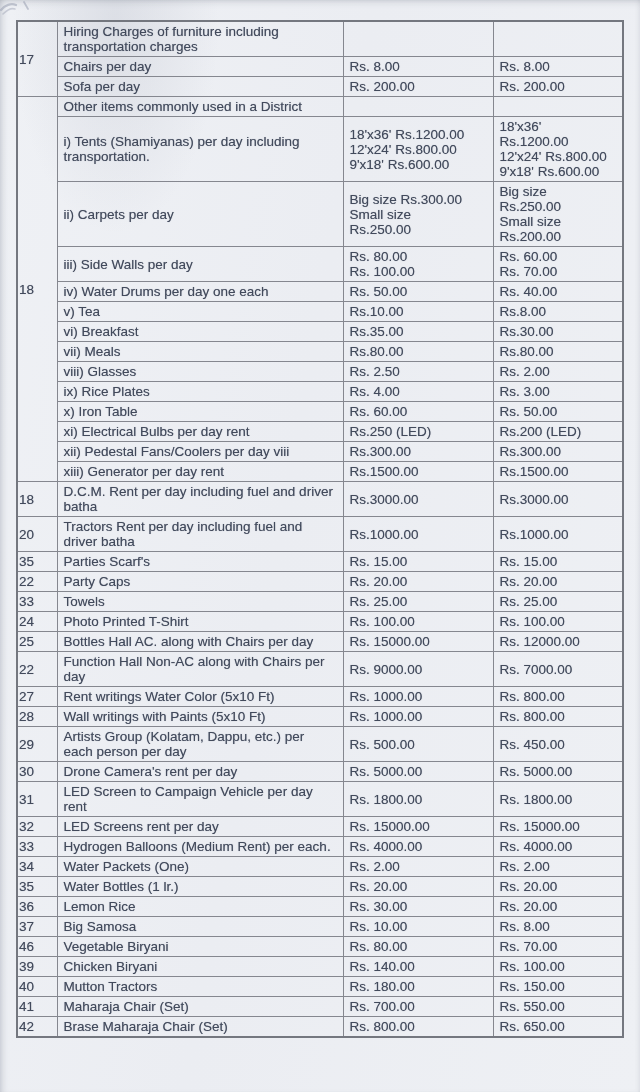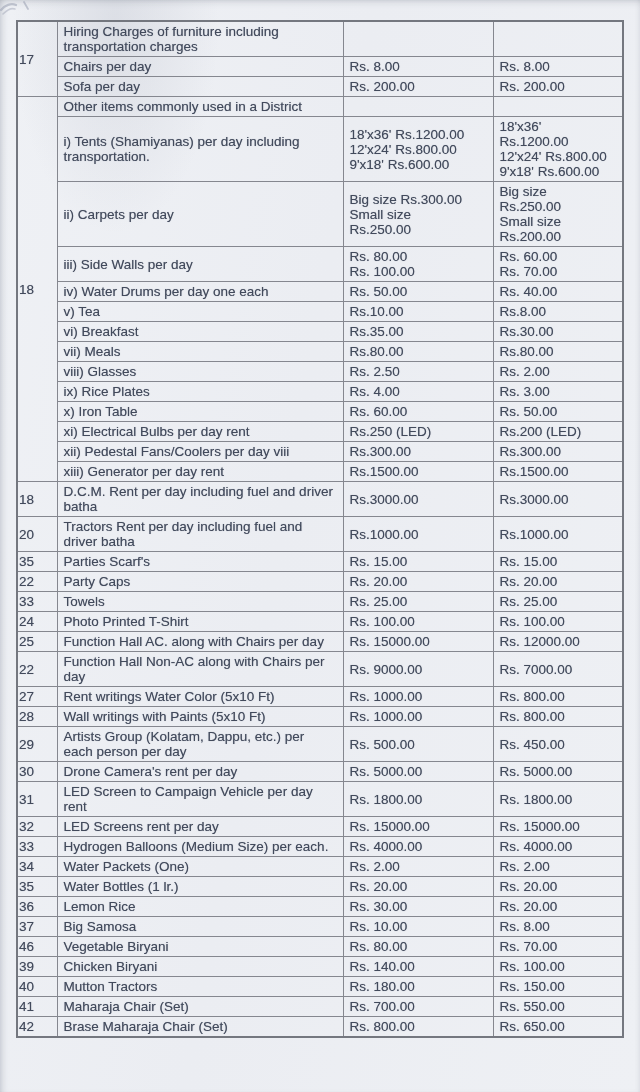--- a/index.html
+++ b/index.html
@@ -206,21 +206,21 @@
           <td class="p2">Rs. 25.00</td>
         </tr>
         <tr>
           <td class="num" rowspan="1">24</td>
           <td class="desc">Photo Printed T-Shirt</td>
           <td class="p1">Rs. 100.00</td>
           <td class="p2">Rs. 100.00</td>
         </tr>
         <tr>
           <td class="num" rowspan="1">25</td>
-          <td class="desc">Function Hall AC. along with Chairs per day</td>
+          <td class="desc">Bottles Hall AC. along with Chairs per day</td>
           <td class="p1">Rs. 15000.00</td>
           <td class="p2">Rs. 12000.00</td>
         </tr>
         <tr>
           <td class="num" rowspan="1">22</td>
           <td class="desc">Function Hall Non-AC along with Chairs per day</td>
           <td class="p1">Rs. 9000.00</td>
           <td class="p2">Rs. 7000.00</td>
         </tr>
         <tr>
@@ -254,21 +254,21 @@
           <td class="p2">Rs. 1800.00</td>
         </tr>
         <tr>
           <td class="num" rowspan="1">32</td>
           <td class="desc">LED Screens rent per day</td>
           <td class="p1">Rs. 15000.00</td>
           <td class="p2">Rs. 15000.00</td>
         </tr>
         <tr>
           <td class="num" rowspan="1">33</td>
-          <td class="desc">Hydrogen Balloons (Medium Size) per each.</td>
+          <td class="desc">Hydrogen Balloons (Medium Rent) per each.</td>
           <td class="p1">Rs. 4000.00</td>
           <td class="p2">Rs. 4000.00</td>
         </tr>
         <tr>
           <td class="num" rowspan="1">34</td>
           <td class="desc">Water Packets (One)</td>
           <td class="p1">Rs. 2.00</td>
           <td class="p2">Rs. 2.00</td>
         </tr>
         <tr>

